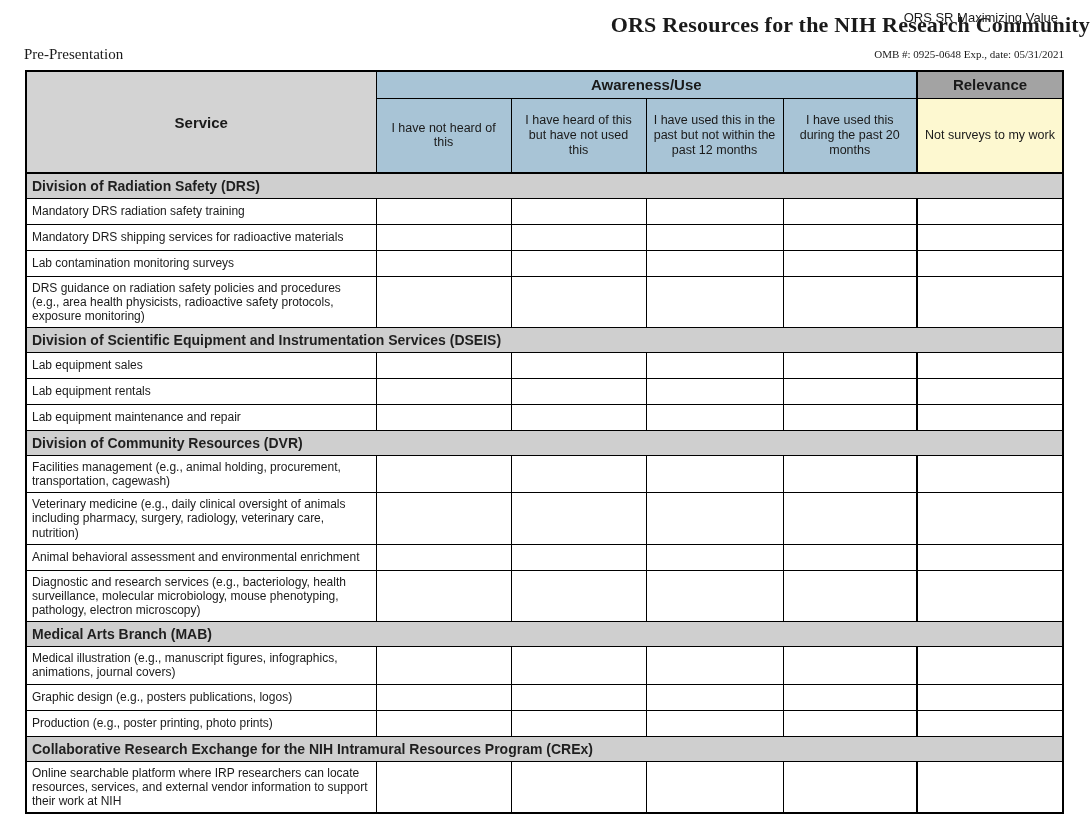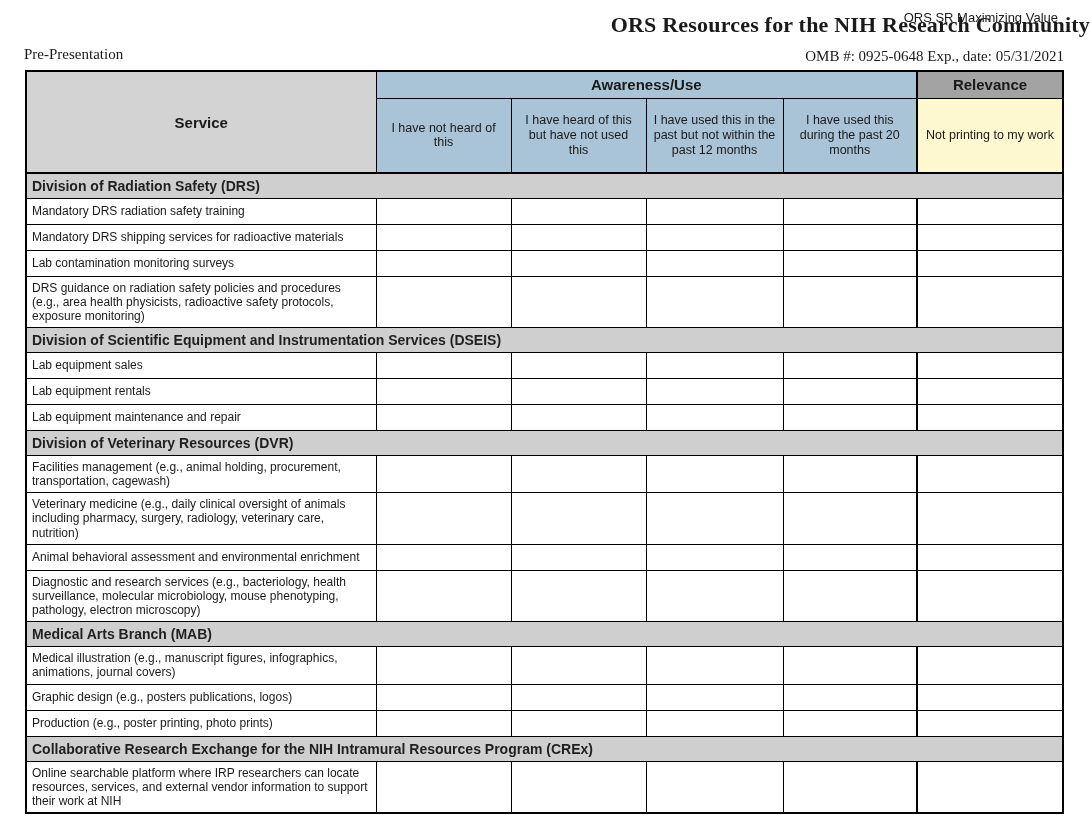--- a/index.html
+++ b/index.html
@@ -22,21 +22,21 @@
     font-family: "Liberation Serif", serif;
     font-weight: bold; font-size: 22px;
     letter-spacing: 0.2px;
   }
   .pre-pres {
     position: absolute; top: 46px; left: 24px;
     font-family: "Liberation Serif", serif; font-size: 15px;
   }
   .omb {
     position: absolute; top: 48px; right: 26px;
-    font-family: "Liberation Serif", serif; font-size: 15px; margin-left: 24px;
+    font-family: "Liberation Serif", serif; font-size: 11px; margin-left: 24px;
   }
 
   table.survey {
     position: absolute; top: 70px; left: 25px;
     width: 1037px;
     border-collapse: collapse;
     table-layout: fixed;
     border: 2px solid #000;
   }
   th, td { border: 1px solid #000; vertical-align: middle; }
@@ -110,21 +110,21 @@
       <tr class="group-row">
         <th rowspan="2" class="service-h">Service</th>
         <th colspan="4" class="aw-h">Awareness/Use</th>
         <th class="rel-h">Relevance</th>
       </tr>
       <tr id="subheader-row">
           <th class="subhead blue">I have not heard of this</th>
           <th class="subhead blue">I have heard of this but have not used this</th>
           <th class="subhead blue">I have used this in the past but not within the past 12 months</th>
           <th class="subhead blue">I have used this during the past 20 months</th>
-          <th class="subhead yellow">Not printing to my work</th>
+          <th class="subhead yellow">Not surveys to my work</th>
         </tr>
     </thead>
     <tbody id="table-body">
         <tr>
           <td colspan="6" class="section-row">Division of Radiation Safety (DRS)</td>
         </tr>
         <tr>
           <td class="service-cell">Mandatory DRS radiation safety training</td>
           <td class="answer-cell"></td>
           <td class="answer-cell"></td>
@@ -177,21 +177,21 @@
         </tr>
         <tr>
           <td class="service-cell">Lab equipment maintenance and repair</td>
           <td class="answer-cell"></td>
           <td class="answer-cell"></td>
           <td class="answer-cell"></td>
           <td class="answer-cell"></td>
           <td class="answer-cell rel"></td>
         </tr>
         <tr>
-          <td colspan="6" class="section-row">Division of Veterinary Resources (DVR)</td>
+          <td colspan="6" class="section-row">Division of Community Resources (DVR)</td>
         </tr>
         <tr>
           <td class="service-cell">Facilities management (e.g., animal holding, procurement, transportation, cagewash)</td>
           <td class="answer-cell"></td>
           <td class="answer-cell"></td>
           <td class="answer-cell"></td>
           <td class="answer-cell"></td>
           <td class="answer-cell rel"></td>
         </tr>
         <tr>

